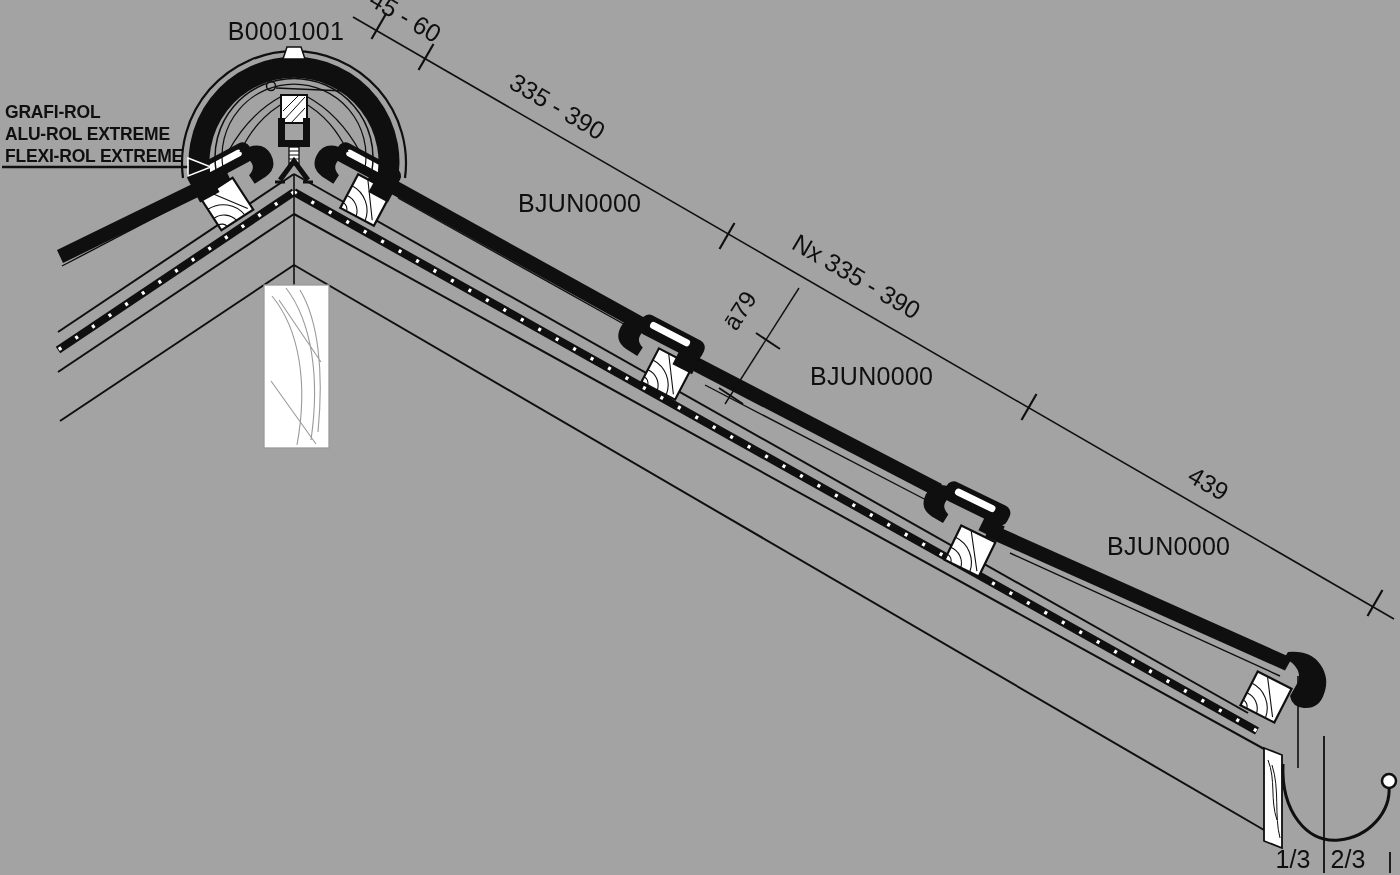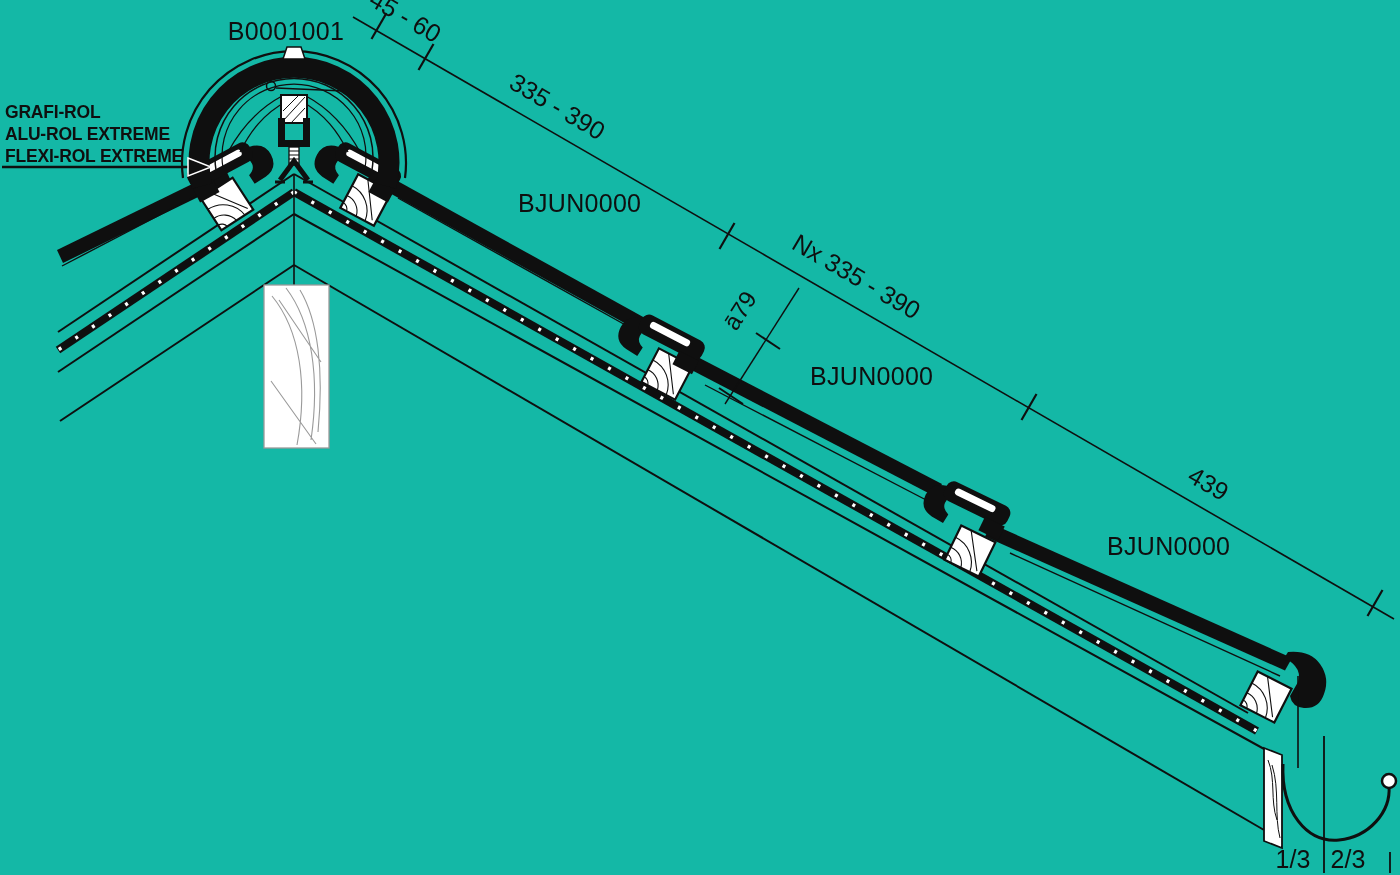--- a/index.html
+++ b/index.html
@@ -1,16 +1,16 @@
 <!DOCTYPE html>
 <html><head>
 <meta charset="utf-8">
 <style>
   html,body{margin:0;padding:0;background:#ffffff;}
-  .canvas{position:relative;width:1400px;height:875px;background:#14b8a6;overflow:hidden;}
+  .canvas{position:relative;width:1400px;height:875px;background:#a3a3a3;overflow:hidden;}
   svg{display:block;}
   text{font-family:"Liberation Sans","DejaVu Sans",sans-serif;fill:#0f0f0f;}
   .code{font-size:25px;font-weight:normal;letter-spacing:0.3px;}
   .dim{font-size:25px;font-weight:normal;}
   .dimsmall{font-size:24px;}
   .prod{font-size:17.5px;font-weight:bold;letter-spacing:-0.2px;}
   .frac{font-size:25px;}
   .ink{stroke:#0f0f0f;fill:none;}
   .fill{fill:#0f0f0f;stroke:none;}
   .grain{stroke:#9a9a9a;fill:none;stroke-width:1.1;}

